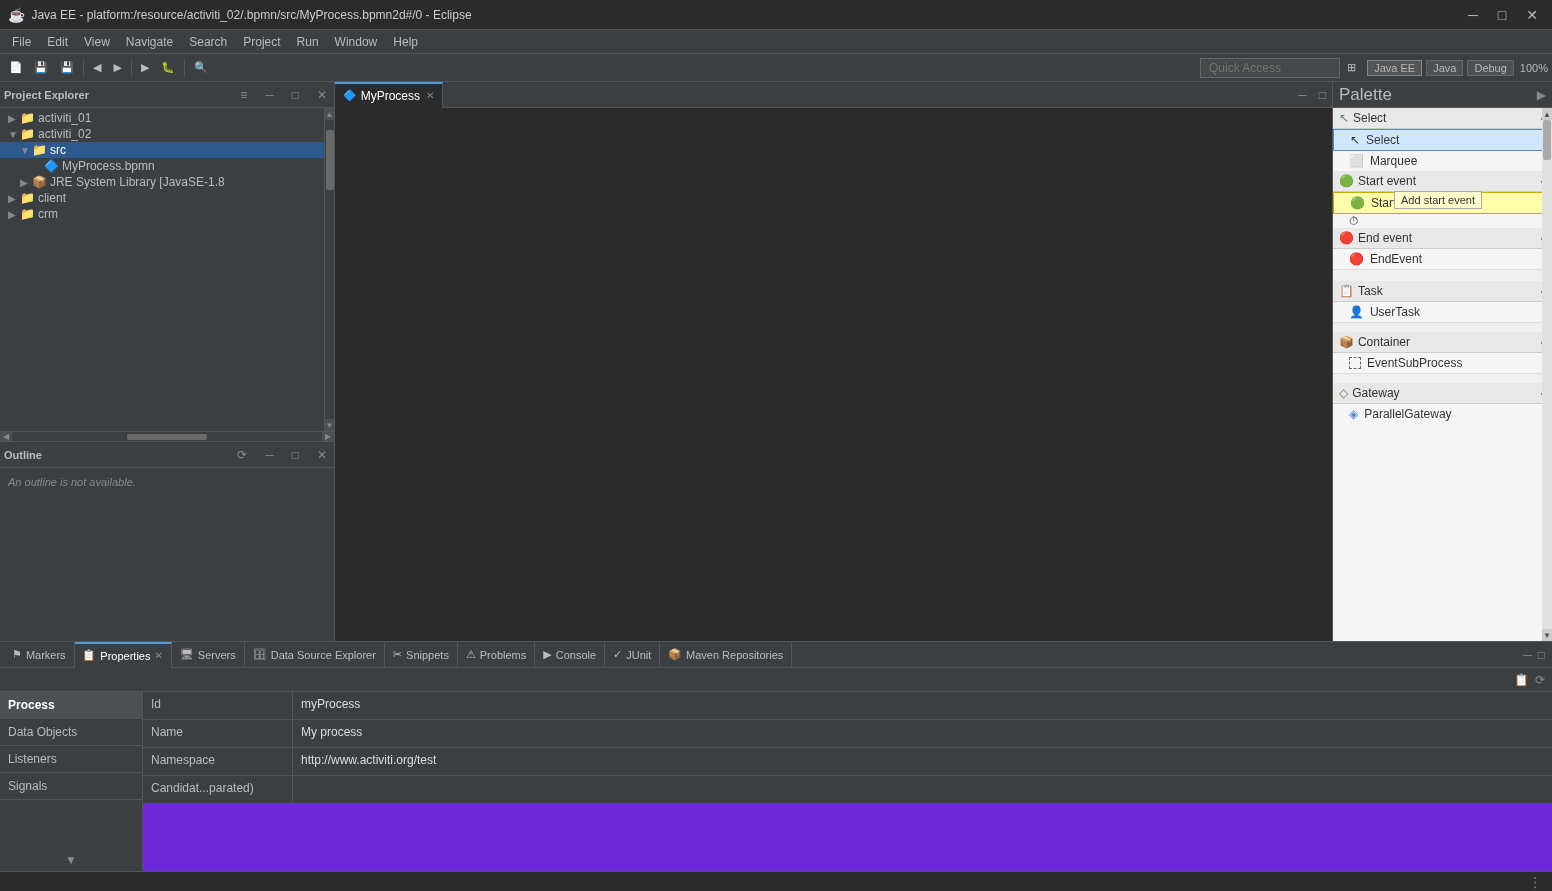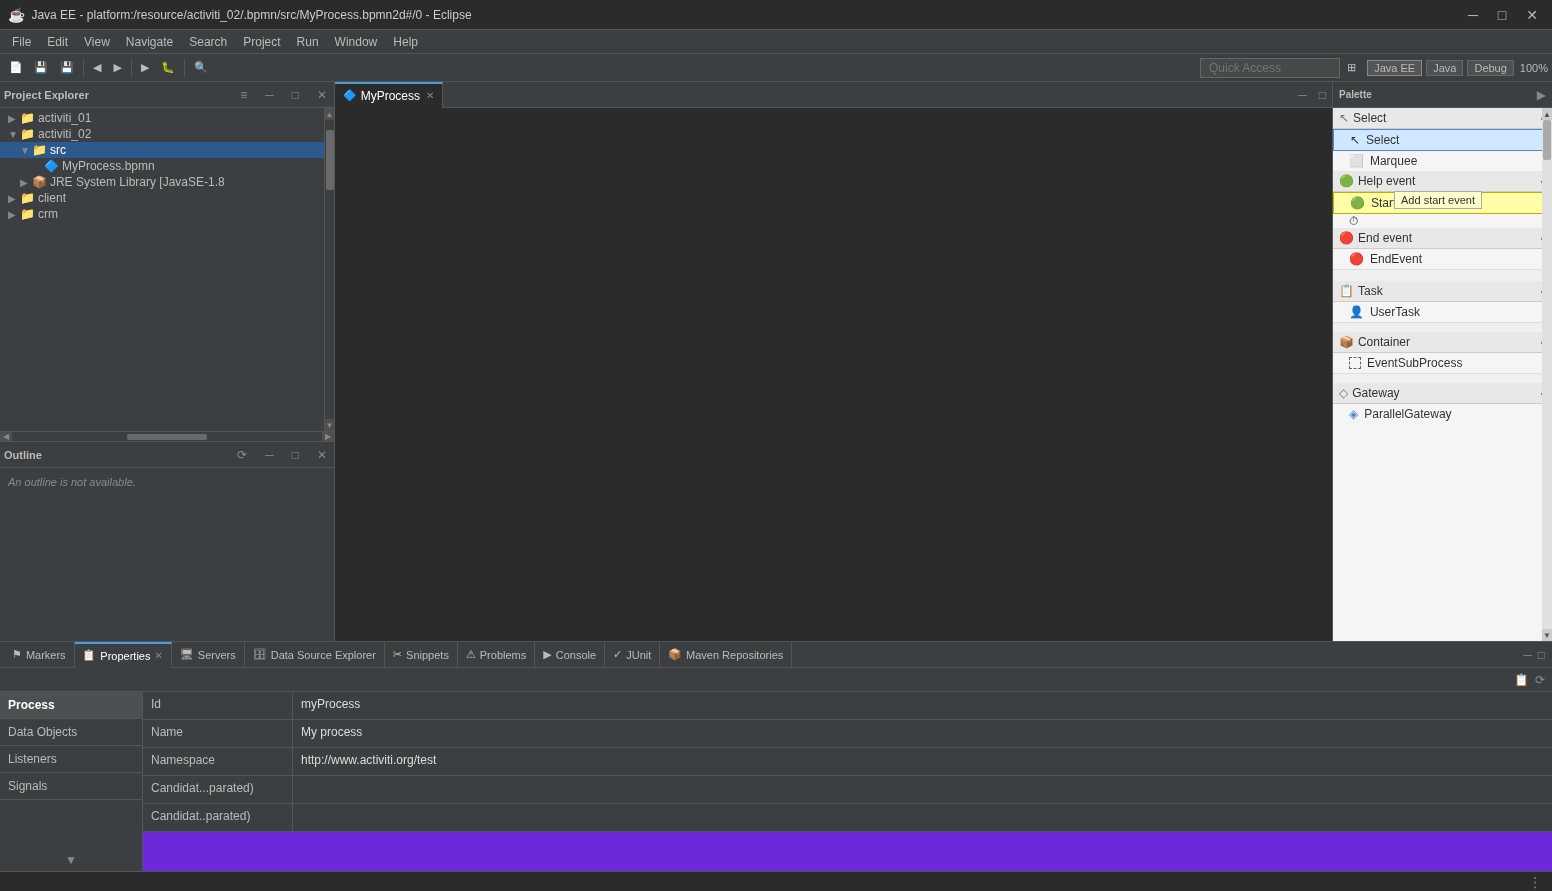--- a/index.html
+++ b/index.html
@@ -213,21 +213,21 @@
     }
 
     .palette-header {
       background: #3c3f41;
       border-bottom: 1px solid #555;
       display: flex;
       align-items: center;
       padding: 2px 6px;
       height: 26px;
     }
-    .palette-title { font-size: 10px; font-weight: bold; color: #bbbbbb; flex: 1; }
+    .palette-title { font-size: 17px; font-weight: normal; color: #bbbbbb; flex: 1; }
     .palette-collapse-btn { background: none; border: none; color: #888; cursor: pointer; font-size: 12px; }
 
     .palette-content {
       flex: 1;
       overflow-y: auto;
       background: #f5f5f5;
       position: relative;
     }
 
     .palette-section-header {
@@ -541,21 +541,21 @@
           <span class="palette-item-icon">↖</span>
           <span>Select</span>
         </div>
         <div class="palette-item">
           <span class="palette-item-icon">⬜</span>
           <span>Marquee</span>
         </div>
 
         <div class="palette-section-header">
           <span class="palette-section-icon" style="color:#5a8a5a;">🟢</span>
-          <span class="palette-section-label">Help event</span>
+          <span class="palette-section-label">Start event</span>
           <button class="palette-section-btn">«</button>
         </div>
         <div class="palette-item highlighted" style="position:relative;">
           <span class="palette-item-icon">🟢</span>
           <span>StartEvent</span>
 
           <div class="tooltip-box" style="position:absolute; left:60px; top:-2px; white-space:nowrap; z-index:200;">
             <span>Add start event</span>
           </div>
         </div>
@@ -693,24 +693,20 @@
           <div class="prop-value">My process</div>
         </div>
         <div class="prop-row">
           <div class="prop-label">Namespace</div>
           <div class="prop-value">http://www.activiti.org/test</div>
         </div>
         <div class="prop-row">
           <div class="prop-label">Candidat...parated)</div>
           <div class="prop-value"></div>
         </div>
-        <div class="prop-row">
-          <div class="prop-label">Candidat..parated)</div>
-          <div class="prop-value"></div>
-        </div>
       </div>
     </div>
   </div>
 
   <div class="bottom-bar">
     <div style="flex:1;"></div>
     <span style="font-size:14px; letter-spacing:2px; color:#888;">⋮</span>
   </div>
 </div>
 

